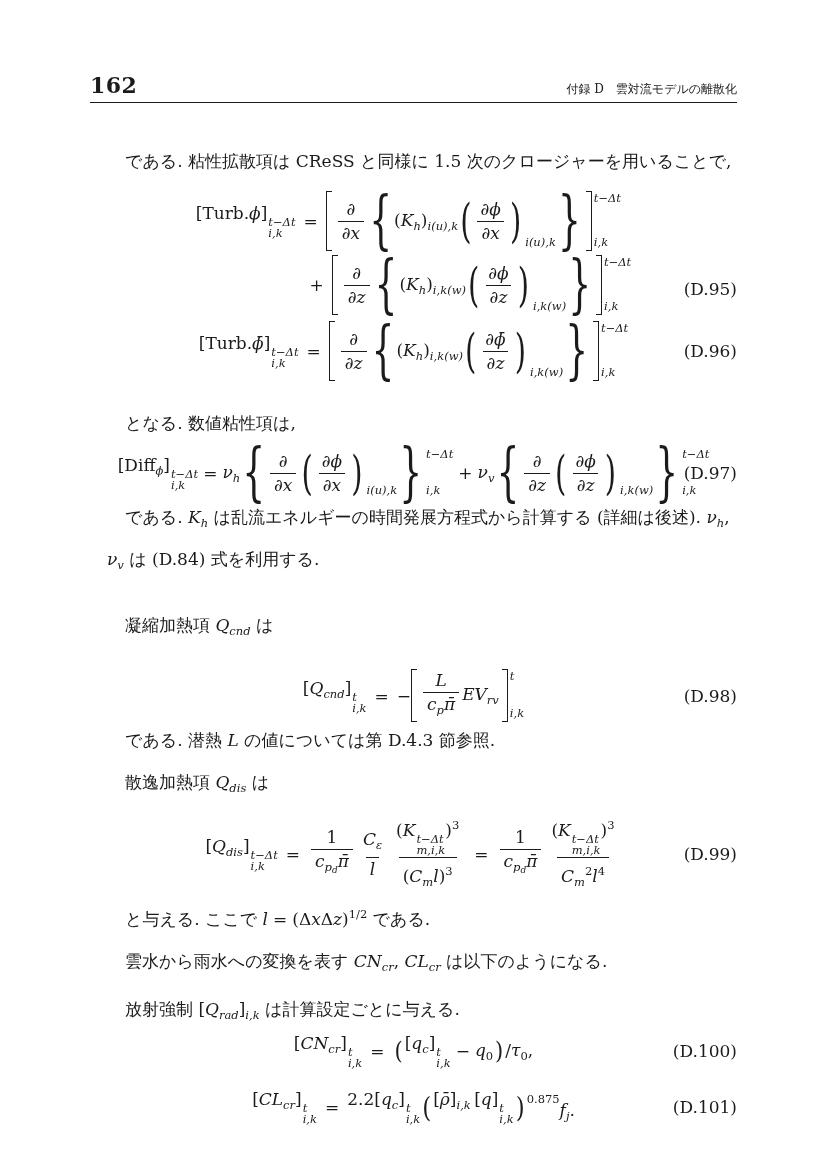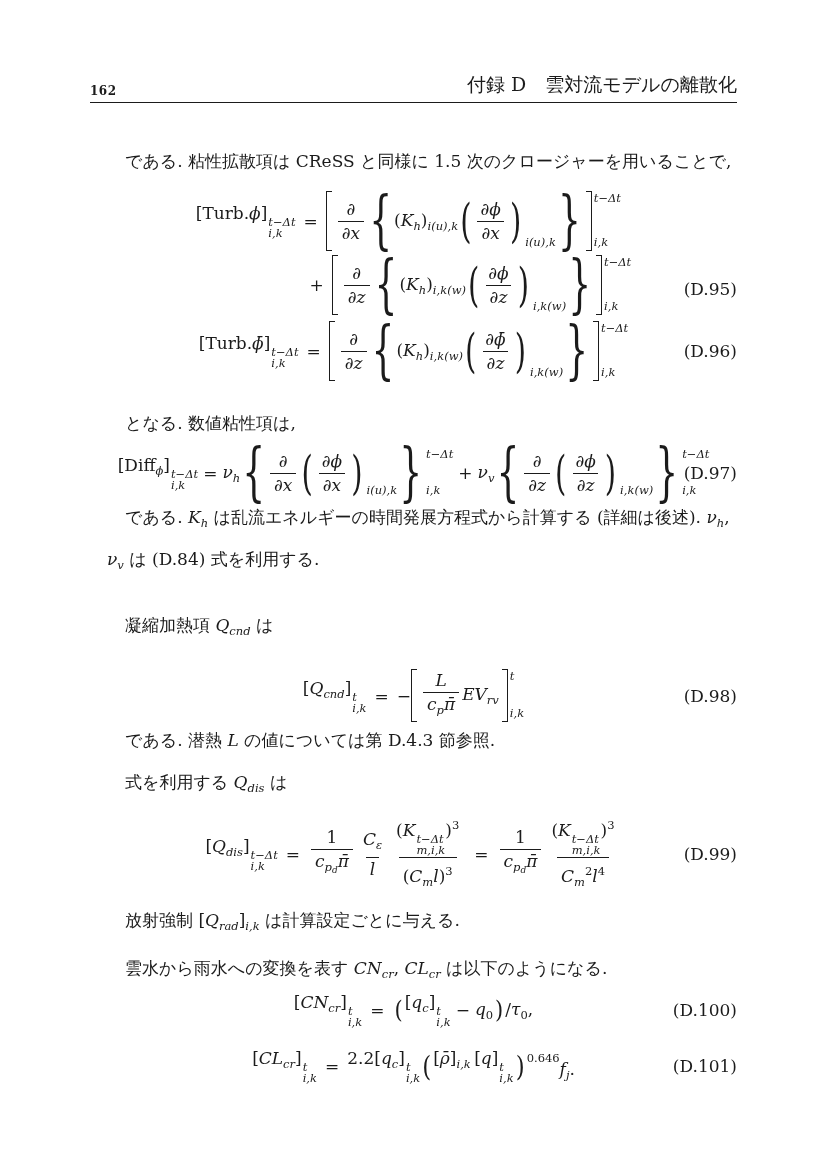--- a/index.html
+++ b/index.html
@@ -6,22 +6,22 @@
   body{
     width:826px;height:1169px;background:#ffffff;color:#1b1b1b;
     font-family:"DejaVu Serif","Liberation Serif",serif;
     font-size:17px;overflow:hidden;
   }
   .page{position:relative;width:647px;margin-left:90px;padding-top:72px;}
 
   
   .pagehead{display:flex;justify-content:space-between;align-items:flex-end;
     border-bottom:1.4px solid #1b1b1b;padding-bottom:4px;}
-  .pageno{font-weight:bold;font-size:12px;letter-spacing:.5px;}
-  .runtitle{font-size:19px;}
+  .pageno{font-weight:bold;font-size:22px;letter-spacing:.5px;}
+  .runtitle{font-size:12px;}
 
   
   .para{margin:0;padding-left:17px;text-indent:18px;line-height:36px;}
   .mt26{margin-top:40px}.mt12{margin-top:12px}.mt10{margin-top:24px}
   .mt8{}.mt6{margin-top:6px}.mt4{margin-top:20px}
 
   
   .m{font-style:italic;}
   .txt{white-space:pre;}
   .sub{font-size:11.5px;vertical-align:-4px;}
@@ -211,21 +211,21 @@
         </span>
       <span class="txt"><span class="m">EV</span><span class="sub m">rv</span></span>
       <span class="br r"></span>
       <span class="scr"><span class="m">t</span><span class="m">i,k</span></span>
     </span>
     <span class="eqno">(D.98)</span>
   </div>
 
   <p class="para mt8"><span>である. 潜熱 </span><span class="m">L</span><span> の値については第 D.4.3 節参照.</span></p>
 
-  <p class="para mt6"><span>式を利用する </span><span class="m">Q</span><span class="sub m">dis</span><span> は</span></p>
+  <p class="para mt6"><span>散逸加熱項 </span><span class="m">Q</span><span class="sub m">dis</span><span> は</span></p>
 
   <div class="eq mt6">
     <span class="txt"><span>[</span><span class="m">Q</span><span class="sub m">dis</span><span>]</span><span class="scr2"><span class="m">t−Δt</span><span class="m">i,k</span></span></span>
     <span class="op">=</span>
     <span class="frac">
         <span class="fn"><span>1</span></span>
         <span class="fd"><span class="m">c</span><span class="sub m">p</span><span class="ssub m">d</span><span class="m">π̄</span></span>
       </span>
     <span class="frac">
         <span class="fn"><span class="m">C</span><span class="sub m">ε</span></span>
@@ -240,41 +240,42 @@
         <span class="fn"><span>1</span></span>
         <span class="fd"><span class="m">c</span><span class="sub m">p</span><span class="ssub m">d</span><span class="m">π̄</span></span>
       </span>
     <span class="frac fracbig">
         <span class="fn"><span>(</span><span class="m">K</span><span class="scr2"><span class="m">t−Δt</span><span class="m">m,i,k</span></span><span>)</span><span class="sup">3</span></span>
         <span class="fd"><span class="m">C</span><span class="sub m">m</span><span class="sup">2</span><span class="m">l</span><span class="sup">4</span></span>
       </span>
     <span class="eqno">(D.99)</span>
   </div>
 
+  <p class="para mt8"><span>と与える. ここで </span><span class="m">l</span><span class="opt">=</span><span>(</span><span>Δ</span><span class="m">x</span><span>Δ</span><span class="m">z</span><span>)</span><span class="sup">1/2</span><span> である.</span></p>
+
+  <p class="para mt6"><span>雲水から雨水への変換を表す </span><span class="m">CN</span><span class="sub m">cr</span><span>, </span><span class="m">CL</span><span class="sub m">cr</span><span> は以下のようになる.</span></p>
 
   <p class="para mt6"><span>放射強制 </span><span>[</span><span class="m">Q</span><span class="sub m">rad</span><span>]</span><span class="sub m">i,k</span><span> は計算設定ごとに与える.</span></p>
-
-  <p class="para mt6"><span>雲水から雨水への変換を表す </span><span class="m">CN</span><span class="sub m">cr</span><span>, </span><span class="m">CL</span><span class="sub m">cr</span><span> は以下のようになる.</span></p>
 
   <div class="eq mt8">
     <span class="txt"><span>[</span><span class="m">CN</span><span class="sub m">cr</span><span>]</span><span class="scr2"><span class="m">t</span><span class="m">i,k</span></span></span>
     <span class="op">=</span>
     <span class="bgp paren26">(</span>
     <span class="txt"><span>[</span><span class="m">q</span><span class="sub m">c</span><span>]</span><span class="scr2"><span class="m">t</span><span class="m">i,k</span></span></span>
     <span class="opt">−</span>
     <span class="txt"><span class="m">q</span><span class="sub">0</span></span>
     <span class="bgp paren26">)</span>
     <span class="txt"><span>/</span><span class="m">τ</span><span class="sub">0</span><span>,</span></span>
     <span class="eqno">(D.100)</span>
   </div>
 
   <div class="eq mt4">
     <span class="txt"><span>[</span><span class="m">CL</span><span class="sub m">cr</span><span>]</span><span class="scr2"><span class="m">t</span><span class="m">i,k</span></span></span>
     <span class="op">=</span>
     <span class="txt"><span>2.2</span><span>[</span><span class="m">q</span><span class="sub m">c</span><span>]</span><span class="scr2"><span class="m">t</span><span class="m">i,k</span></span></span>
     <span class="bgp paren30">(</span>
     <span class="txt"><span>[</span><span class="m">ρ̄</span><span>]</span><span class="sub m">i,k</span> <span>[</span><span class="m">q</span><span class="sub m"></span><span>]</span><span class="scr2"><span class="m">t</span><span class="m">i,k</span></span></span>
     <span class="bgp paren30">)</span>
-    <span class="txt"><span class="sup" style="vertical-align:13px">0.646</span><span class="m">f</span><span class="sub m">j</span><span>.</span></span>
+    <span class="txt"><span class="sup" style="vertical-align:13px">0.875</span><span class="m">f</span><span class="sub m">j</span><span>.</span></span>
     <span class="eqno">(D.101)</span>
   </div>
 
 </div>
 
 </body></html>

